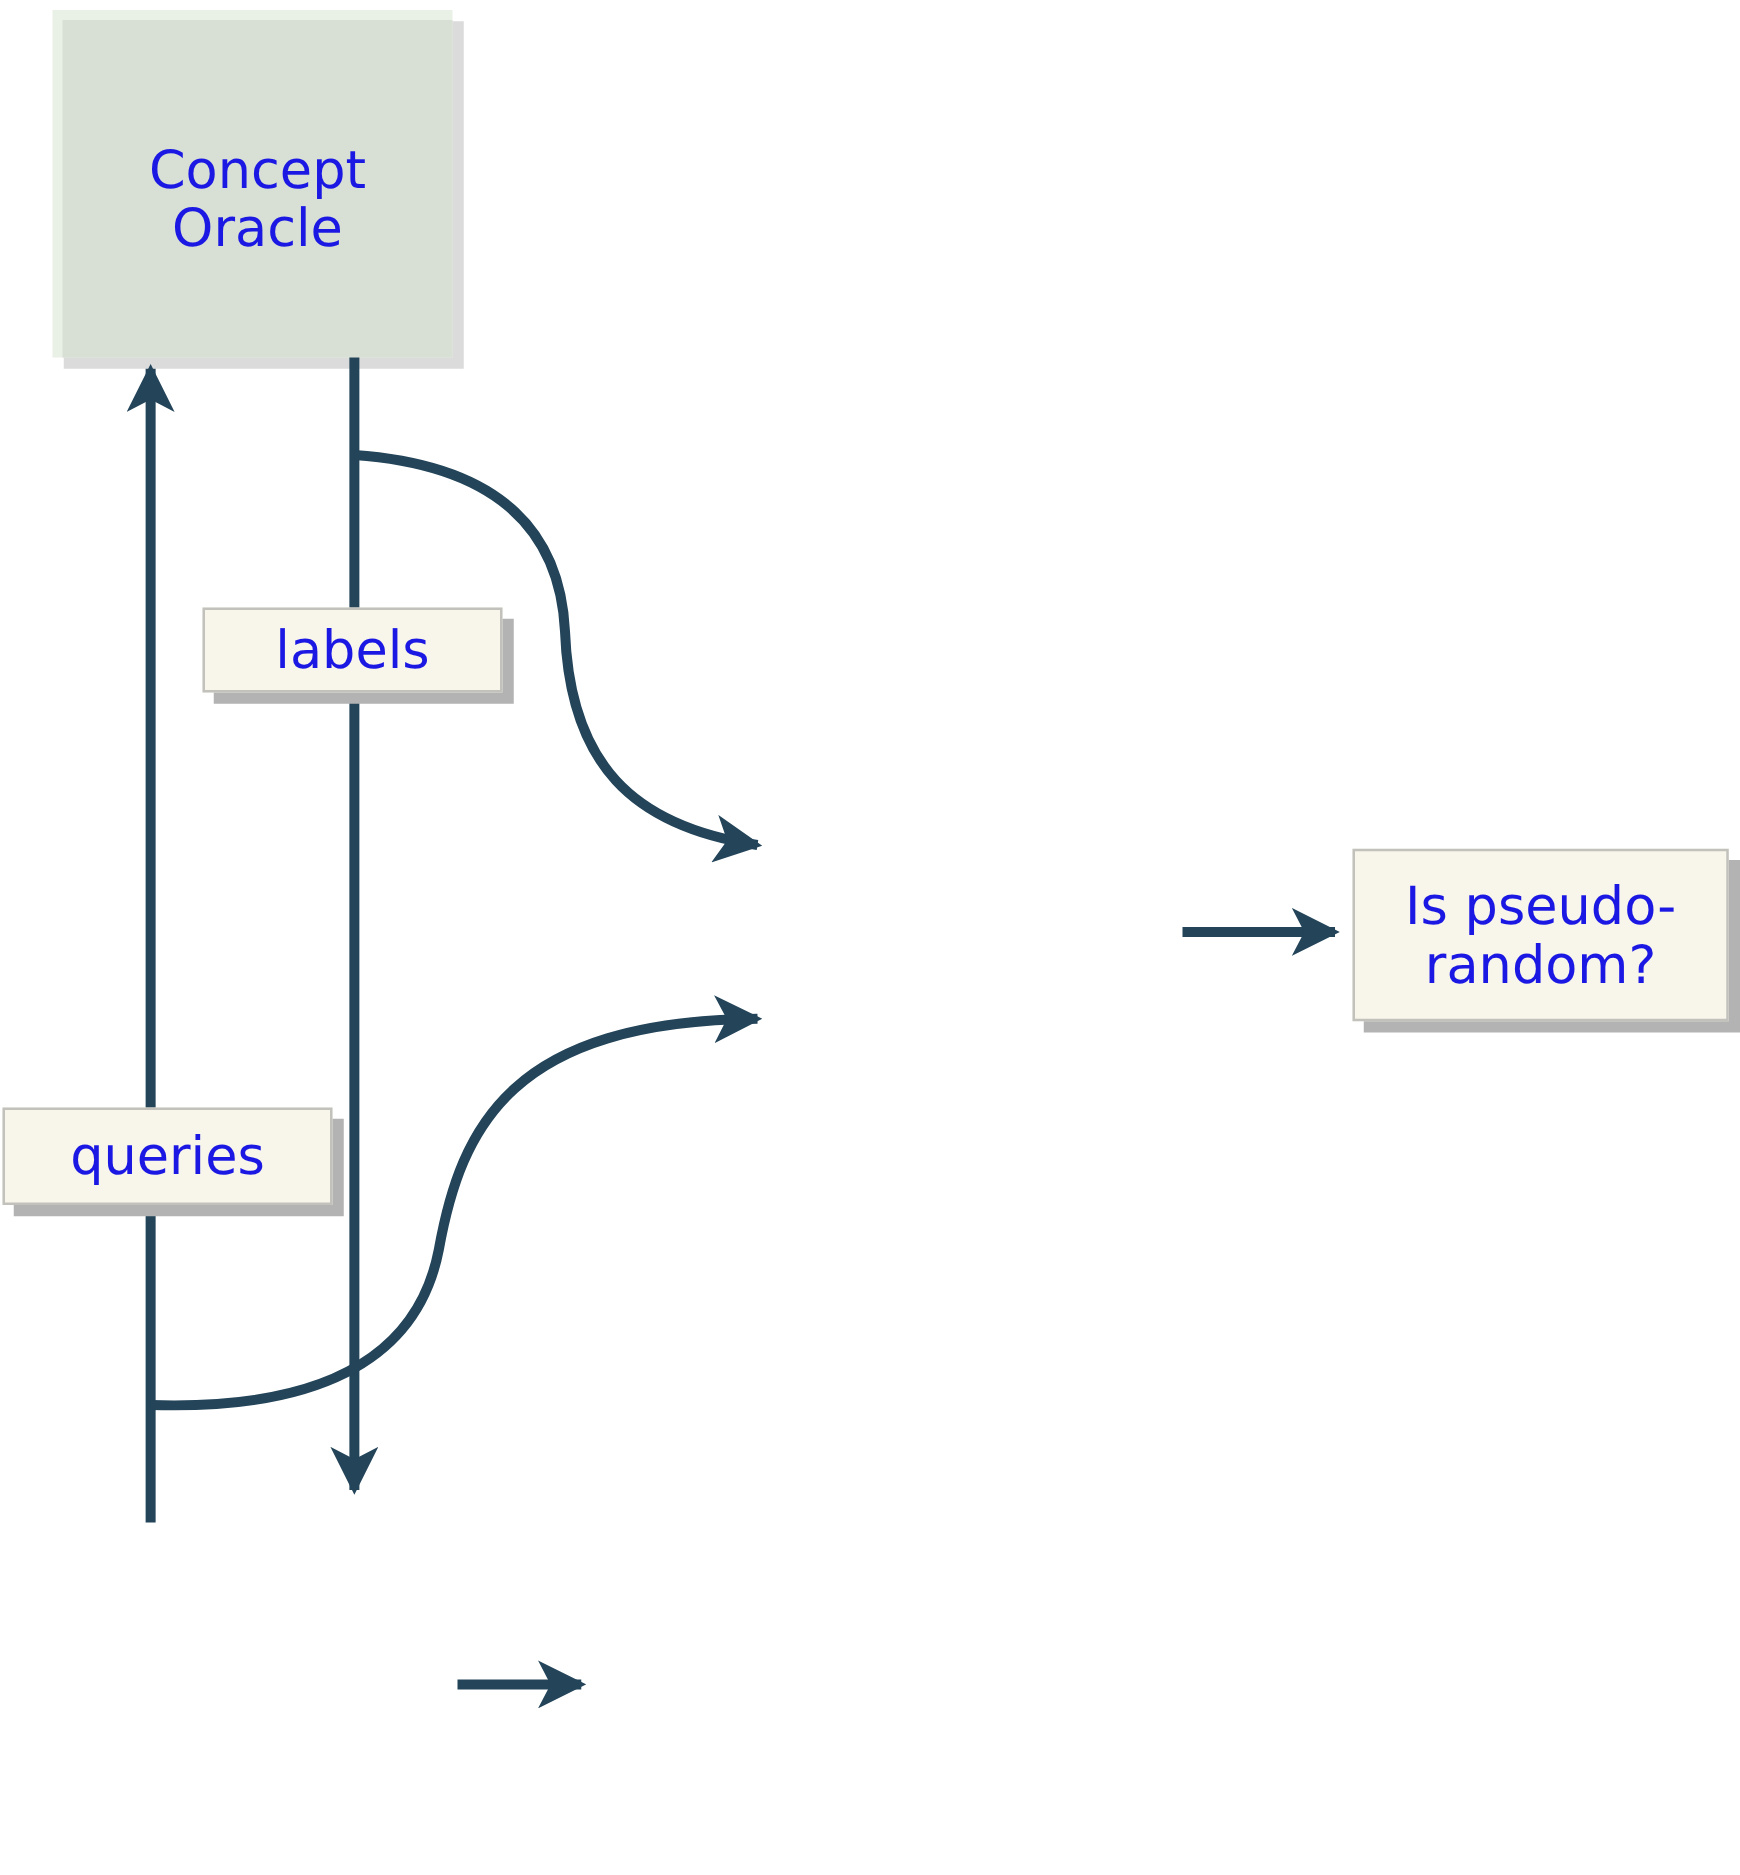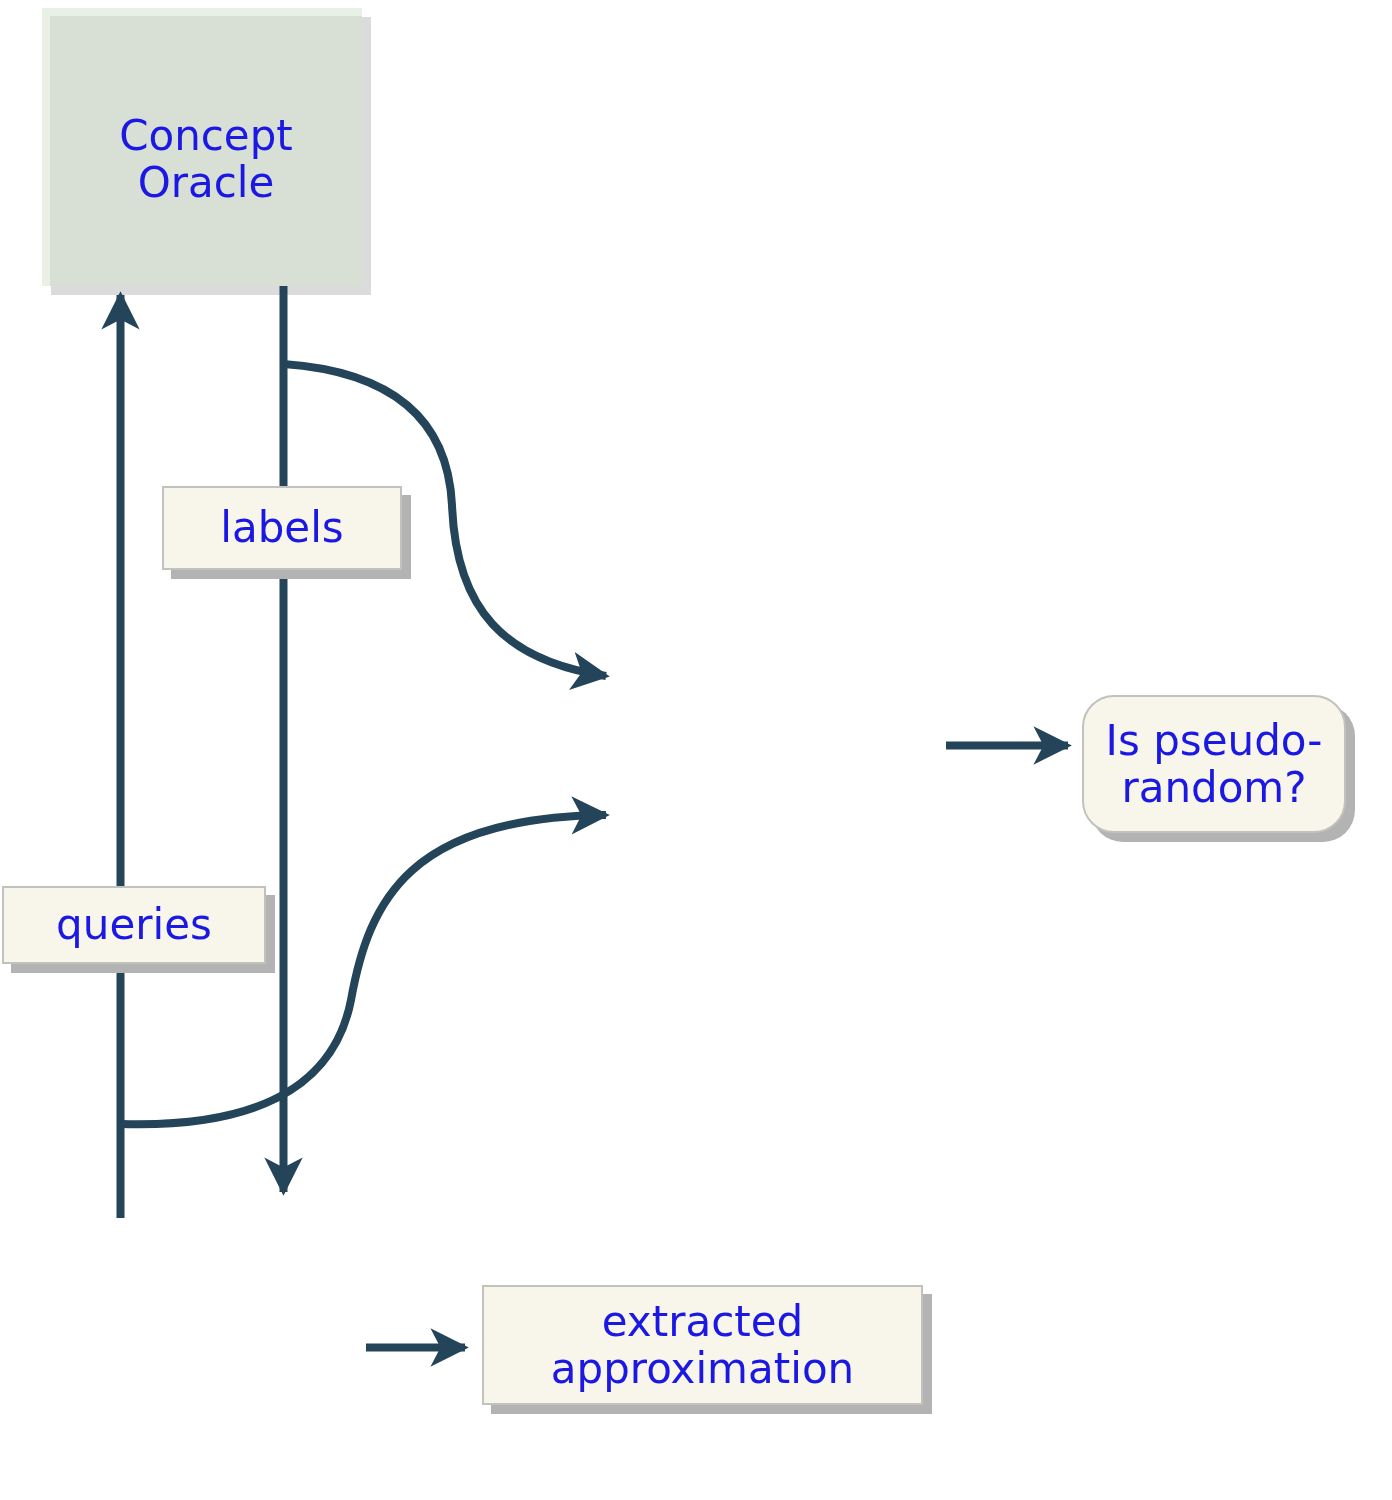--- a/index.html
+++ b/index.html
@@ -51,23 +51,23 @@
     text-align: center;
     z-index: 3;
   }
   .lbl span {
     color: var(--text-blue, #1b18e4);
     font-size: 42px;
     line-height: 1.13;
     white-space: pre-line;
   }
 
-  #lbl-labels    { left: 162px;  top: 486px;  width: 240px; height: 84px; }
+  #lbl-labels    { left: 162px;  top: 486px;  width: 240px; height: 68px; }
   #lbl-queries   { left: 2px;    top: 886px;  width: 264px; height: 78px; }
-  #lbl-pseudo    { left: 1082px; top: 695px;  width: 264px; height: 138px; border-radius: 32px; }
+  #lbl-pseudo    { left: 1082px; top: 679px;  width: 301px; height: 138px; }
   #lbl-extracted { left: 482px;  top: 1285px; width: 441px; height: 120px; }
 
   
   svg.edges {
     position: absolute;
     left: 0; top: 0;
     width: 1392px;
     height: 1500px;
     z-index: 2;
     pointer-events: none;
@@ -120,18 +120,14 @@
 
   <div class="lbl" id="lbl-queries">
     <span>queries</span>
   </div>
 
   <div class="lbl" id="lbl-pseudo">
     <span>Is pseudo-
 random?</span>
   </div>
 
-  <div class="lbl" id="lbl-extracted">
-    <span>extracted
-approximation</span>
-  </div>
 
 </div>
 
 </body></html>

